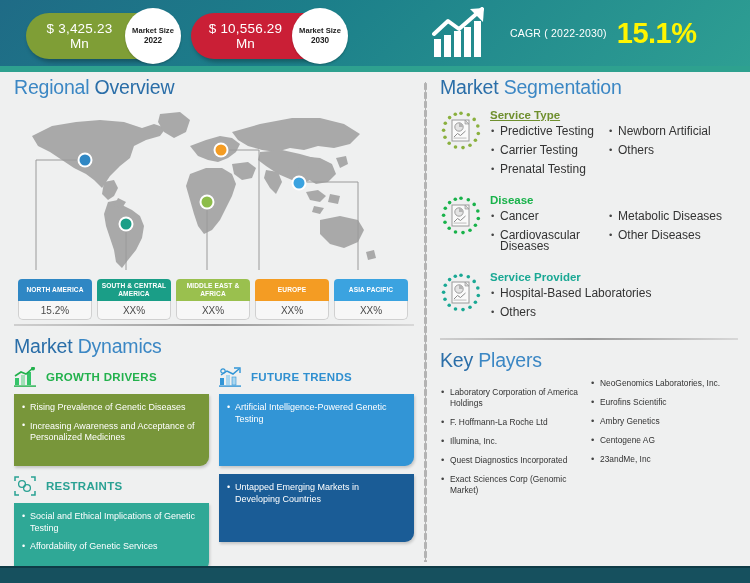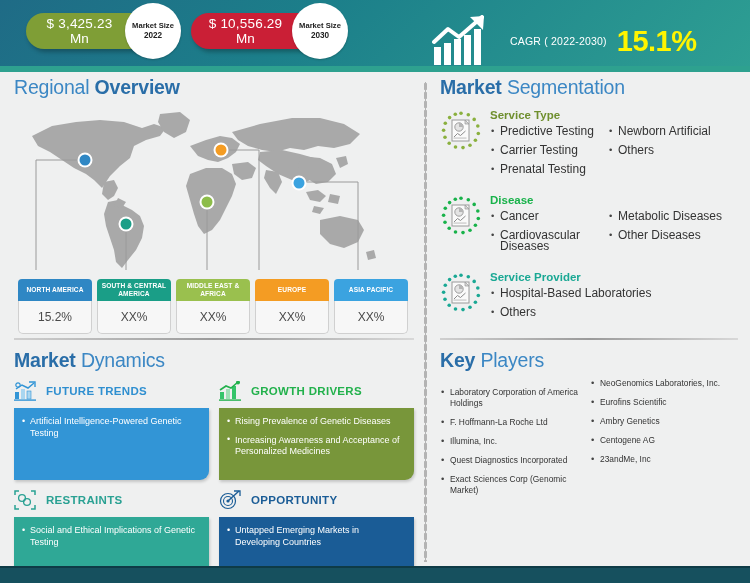--- a/index.html
+++ b/index.html
@@ -14,21 +14,21 @@
   
   .header {
     position: absolute; left: 0; top: 0; width: 750px; height: 72px;
     background: linear-gradient(135deg, #1f6b86 0%, #1c7f8a 40%, #2e9f93 100%);
   }
   .header-accent {
     position: absolute; left: 0; bottom: 0; width: 750px; height: 6px;
     background: #2ea18f;
   }
   .pill {
-    position: absolute; top: 13px; height: 36px;
+    position: absolute; top: 13px; height: 46px;
     border-radius: 23px; display: flex; align-items: center;
     box-shadow: 2px 3px 4px rgba(0,0,0,0.28);
   }
   .pill-green { left: 26px; width: 150px; background: #7f9e36; }
   .pill-red   { left: 191px; width: 152px; background: #ca1f36; }
   .pill-value {
     flex: 1; text-align: center; color: #ffffff;
     font-size: 13.5px; line-height: 15px; font-weight: 400;
     padding-left: 6px; letter-spacing: .2px;
   }
@@ -36,21 +36,21 @@
   .pill-badge {
     width: 56px; height: 56px; margin-right: -5px; margin-left: -2px;
     border-radius: 50%; background: #ffffff;
     display: flex; flex-direction: column; align-items: center; justify-content: center;
     color: #222; font-size: 7.6px; font-weight: bold; line-height: 10px;
     box-shadow: 0 1px 2px rgba(0,0,0,.2);
   }
   .pill-badge .yr { font-size: 8.2px; font-weight: bold; }
 
   .cagr-wrap {
-    position: absolute; left: 432px; top: 12px; width: 300px; height: 58px;
+    position: absolute; left: 432px; top: 4px; width: 300px; height: 58px;
     display: flex; align-items: center;
   }
   .cagr-icon { width: 62px; height: 52px; flex: none; }
   .cagr-label {
     color: #ffffff; font-size: 10.5px; margin-left: 16px; white-space: nowrap;
     letter-spacing: .2px;
   }
   .cagr-value {
     color: #fff500; font-size: 29px; font-weight: bold; margin-left: 10px;
     letter-spacing: -.5px;
@@ -75,42 +75,42 @@
   .rule {
     height: 2px; width: 100%;
     background: linear-gradient(to right, #cfcfcf 0%, #9a9a9a 50%, #d8d8d8 100%);
     margin-bottom: 9px;
   }
 
   h2.sec {
     font-size: 19.5px; font-weight: normal; color: #3b87c4;
     letter-spacing: -.2px; line-height: 22px;
   }
-  h2.sec b { font-weight: bold; color: #2a6ea8; }
+  h2.sec b { font-weight: normal; color: #2a6ea8; }
   h2.sec .l2 { font-weight: normal; color: #3b87c4; }
 
   
   .map-area { position: relative; width: 400px; height: 175px; margin-top: 4px; }
   .map-svg { position: absolute; left: 0; top: 0; }
 
   .region-row {
     position: relative; display: flex; gap: 5px; margin-top: 2px; padding-left: 4px;
   }
   .region-card { width: 74px; }
   .region-name {
     height: 22px; border-radius: 4px 4px 0 0;
     display: flex; align-items: center; justify-content: center; text-align: center;
     color: #fff; font-size: 6.6px; font-weight: bold; line-height: 8px;
     letter-spacing: .1px; padding: 0 2px;
   }
   .region-val {
-    height: 33px; background: #f7f7f7; border: 1px solid #d0d0d0; border-top: none;
+    height: 19px; background: #f7f7f7; border: 1px solid #d0d0d0; border-top: none;
     border-radius: 0 0 5px 5px;
     display: flex; align-items: center; justify-content: center;
-    color: #4a4a4a; font-size: 12px;
+    color: #4a4a4a; font-size: 10px;
   }
 
   
   .dyn { margin-top: 4px; }
   .dyn-grid { display: flex; gap: 10px; margin-top: 8px; }
   .dyn-col { width: 195px; }
   .dyn-head { display: flex; align-items: center; height: 24px; margin-bottom: 5px; }
   .dyn-head svg { flex: none; margin-right: 10px; }
   .dyn-title { font-size: 11.5px; font-weight: bold; letter-spacing: .3px; }
   .dyn-box {
@@ -144,21 +144,21 @@
   .seg-cols ul { list-style: none; }
   .seg-cols ul.c1 { width: 118px; }
   .seg-cols ul.c2 { width: 130px; }
   .seg-cols li {
     font-size: 12px; color: #333333; line-height: 11px;
     padding-left: 10px; position: relative; margin-bottom: 8px;
   }
   .seg-cols li::before {
     content: "\2022"; position: absolute; left: 1px; top: -1px; font-size: 9.5px; color: #444;
   }
-  .c-olive { color: #6f8f2e; }
+  .c-olive { color: #6f8f2e; text-decoration: underline; }
   .c-green { color: #18b24a; }
   .c-teal2 { color: #1aa894; }
 
   
   .kp { margin-top: 12px; }
   .kp-cols { display: flex; margin-top: 7px; }
   .kp-cols ul { list-style: none; }
   .kp-cols ul.k1 { width: 150px; margin-top: 9px; }
   .kp-cols ul.k2 { width: 146px; }
   .kp-cols li {
@@ -315,87 +315,78 @@
       <div class="rule"></div>
       <h2 class="sec">
         <b>Market</b>
         <span class="l2">Dynamics</span>
       </h2>
 
       <div class="dyn-grid">
         <div class="dyn-col">
           <div class="dyn-head">
             <svg width="22" height="20" viewBox="0 0 22 20">
+              <rect x="1" y="11" width="4" height="7" fill="#35c46a"></rect>
+              <rect x="7" y="8" width="4" height="10" fill="#9fe0b6"></rect>
+              <rect x="13" y="5" width="4" height="13" fill="#35c46a"></rect>
+              <path d="M1 9 L7 5 L12 7 L19 1" stroke="#22b14c" stroke-width="1.6" fill="none"></path>
+              <circle cx="19" cy="1.5" r="2" fill="#22b14c"></circle>
+              <rect x="0" y="18.4" width="22" height="1.4" fill="#22b14c"></rect>
+            </svg>
+            <span class="dyn-title t-green">GROWTH DRIVERS</span>
+          </div>
+          <div class="dyn-box box-green">
+            <ul>
+              <li>Rising Prevalence of Genetic Diseases</li>
+              <li>Increasing Awareness and Acceptance of Personalized Medicines</li>
+            </ul>
+          </div>
+        </div>
+
+        <div class="dyn-col">
+          <div class="dyn-head">
+            <svg width="22" height="20" viewBox="0 0 22 20">
               <rect x="1" y="11" width="4" height="7" fill="#3295d6"></rect>
               <rect x="7" y="8" width="4" height="10" fill="#a9d6f0"></rect>
               <rect x="13" y="10" width="4" height="8" fill="#a9d6f0" stroke="#3295d6" stroke-width=".6"></rect>
               <path d="M2 8 L8 4 L14 7 L20 2" stroke="#3295d6" stroke-width="1.5" fill="none"></path>
               <path d="M15 1 L21 1 L21 6" stroke="#3295d6" stroke-width="1.4" fill="none"></path>
               <circle cx="4" cy="4" r="2.2" fill="none" stroke="#3295d6" stroke-width="1.2"></circle>
               <rect x="0" y="18.4" width="22" height="1.4" fill="#3295d6"></rect>
             </svg>
             <span class="dyn-title t-blue">FUTURE TRENDS</span>
           </div>
           <div class="dyn-box box-blue">
             <ul>
               <li>Artificial Intelligence-Powered Genetic Testing</li>
-            </ul>
-          </div>
-        </div>
-
-        <div class="dyn-col">
-          <div class="dyn-head">
-            <svg width="22" height="20" viewBox="0 0 22 20">
-              <rect x="1" y="11" width="4" height="7" fill="#35c46a"></rect>
-              <rect x="7" y="8" width="4" height="10" fill="#9fe0b6"></rect>
-              <rect x="13" y="5" width="4" height="13" fill="#35c46a"></rect>
-              <path d="M1 9 L7 5 L12 7 L19 1" stroke="#22b14c" stroke-width="1.6" fill="none"></path>
-              <circle cx="19" cy="1.5" r="2" fill="#22b14c"></circle>
-              <rect x="0" y="18.4" width="22" height="1.4" fill="#22b14c"></rect>
-            </svg>
-            <span class="dyn-title t-green">GROWTH DRIVERS</span>
-          </div>
-          <div class="dyn-box box-green">
-            <ul>
-              <li>Rising Prevalence of Genetic Diseases</li>
-              <li>Increasing Awareness and Acceptance of Personalized Medicines</li>
             </ul>
           </div>
         </div>
       </div>
 
       <div class="dyn-grid">
         <div class="dyn-col">
           <div class="dyn-head">
             <svg width="22" height="20" viewBox="0 0 22 20">
               <path d="M1 5 L1 1 L5 1 M17 1 L21 1 L21 5 M21 15 L21 19 L17 19 M5 19 L1 19 L1 15" stroke="#2aa193" stroke-width="1.5" fill="none"></path>
               <circle cx="8" cy="8" r="3.4" fill="none" stroke="#2aa193" stroke-width="1.3"></circle>
               <circle cx="13" cy="12" r="3.4" fill="none" stroke="#2aa193" stroke-width="1.3"></circle>
               <path d="M10 10 L11 11" stroke="#2aa193" stroke-width="1.3"></path>
             </svg>
             <span class="dyn-title t-teal">RESTRAINTS</span>
           </div>
           <div class="dyn-box box-teal">
             <ul>
               <li>Social and Ethical Implications of Genetic Testing</li>
+              <li>Affordability of Genetic Services</li>
             </ul>
           </div>
         </div>
 
         <div class="dyn-col">
-          <div class="dyn-head">
-            <svg width="22" height="20" viewBox="0 0 22 20">
-              <circle cx="9" cy="11" r="7.5" fill="none" stroke="#1a5c96" stroke-width="1.2"></circle>
-              <circle cx="9" cy="11" r="4.5" fill="none" stroke="#1a5c96" stroke-width="1.1"></circle>
-              <circle cx="9" cy="11" r="1.6" fill="#1a5c96"></circle>
-              <path d="M9 11 L20 1" stroke="#1a5c96" stroke-width="1.4"></path>
-              <path d="M15 1 L21 1 L21 6" stroke="#1a5c96" stroke-width="1.3" fill="none"></path>
-            </svg>
-            <span class="dyn-title t-navy">OPPORTUNITY</span>
-          </div>
           <div class="dyn-box box-navy">
             <ul>
               <li>Untapped Emerging Markets in Developing Countries</li>
             </ul>
           </div>
         </div>
       </div>
     </div>
   </div>
 

